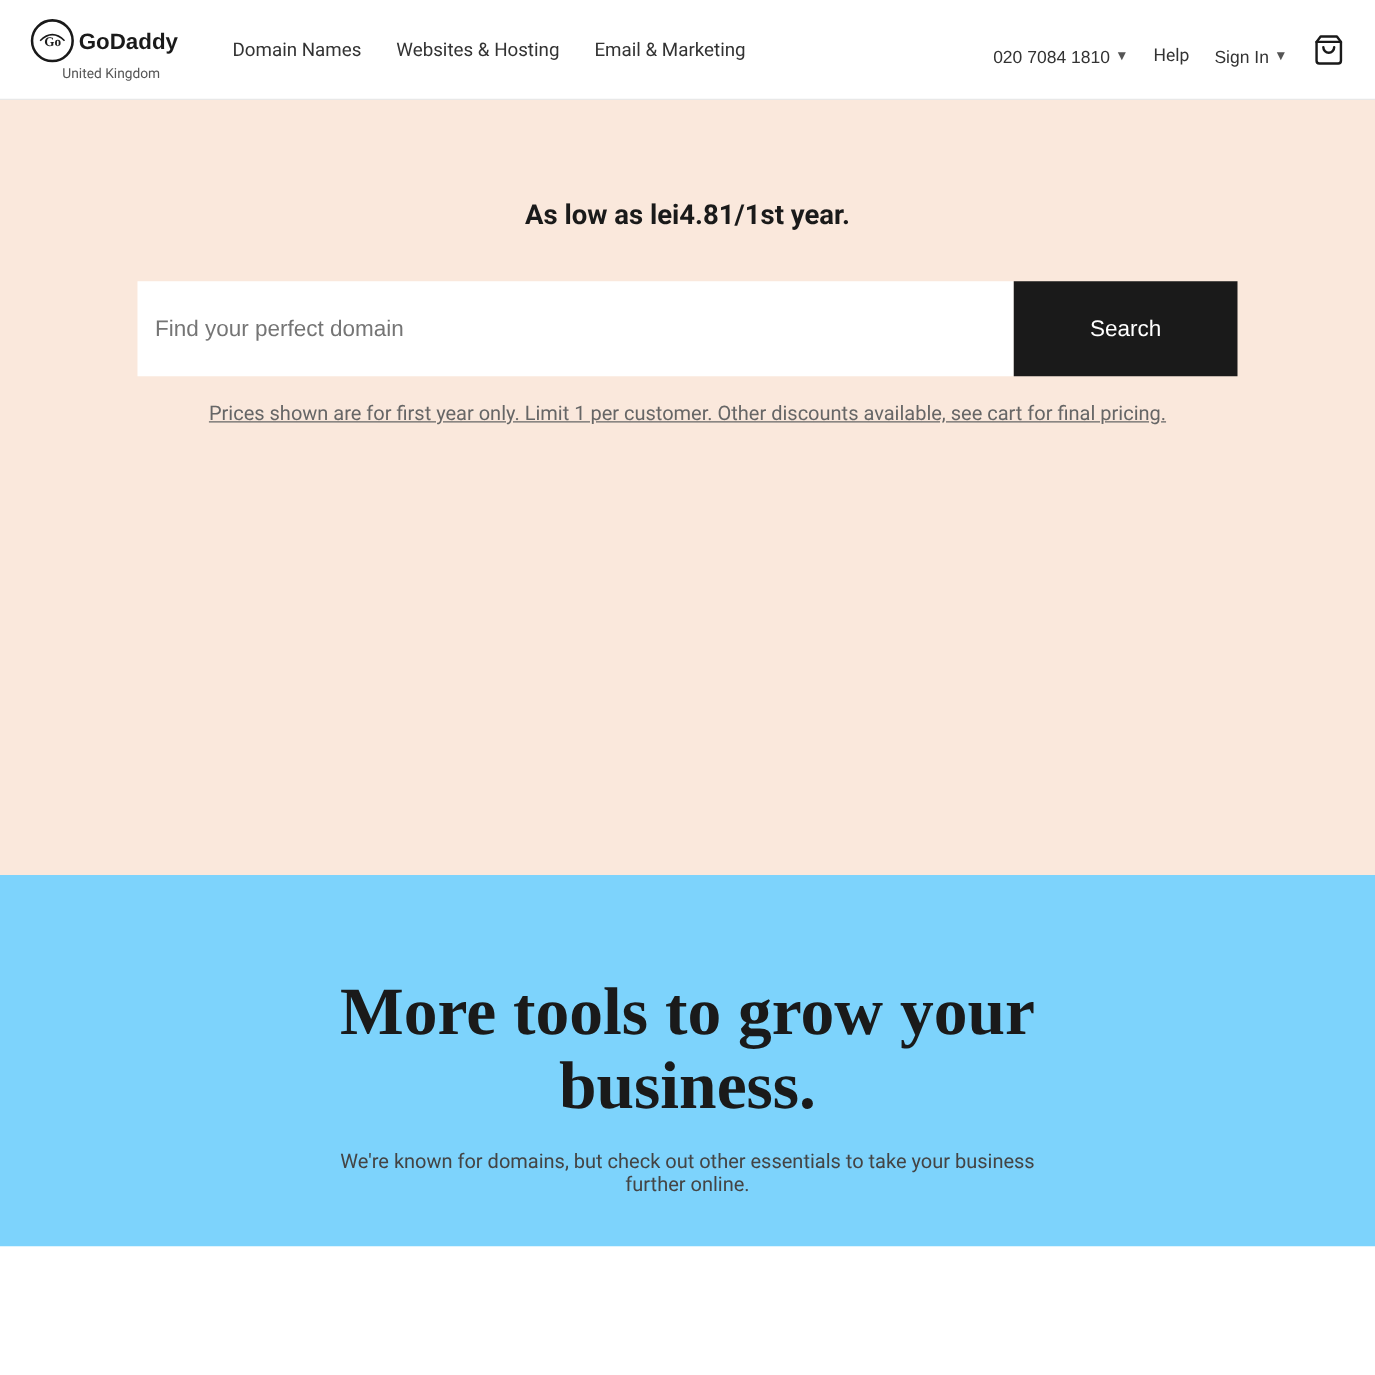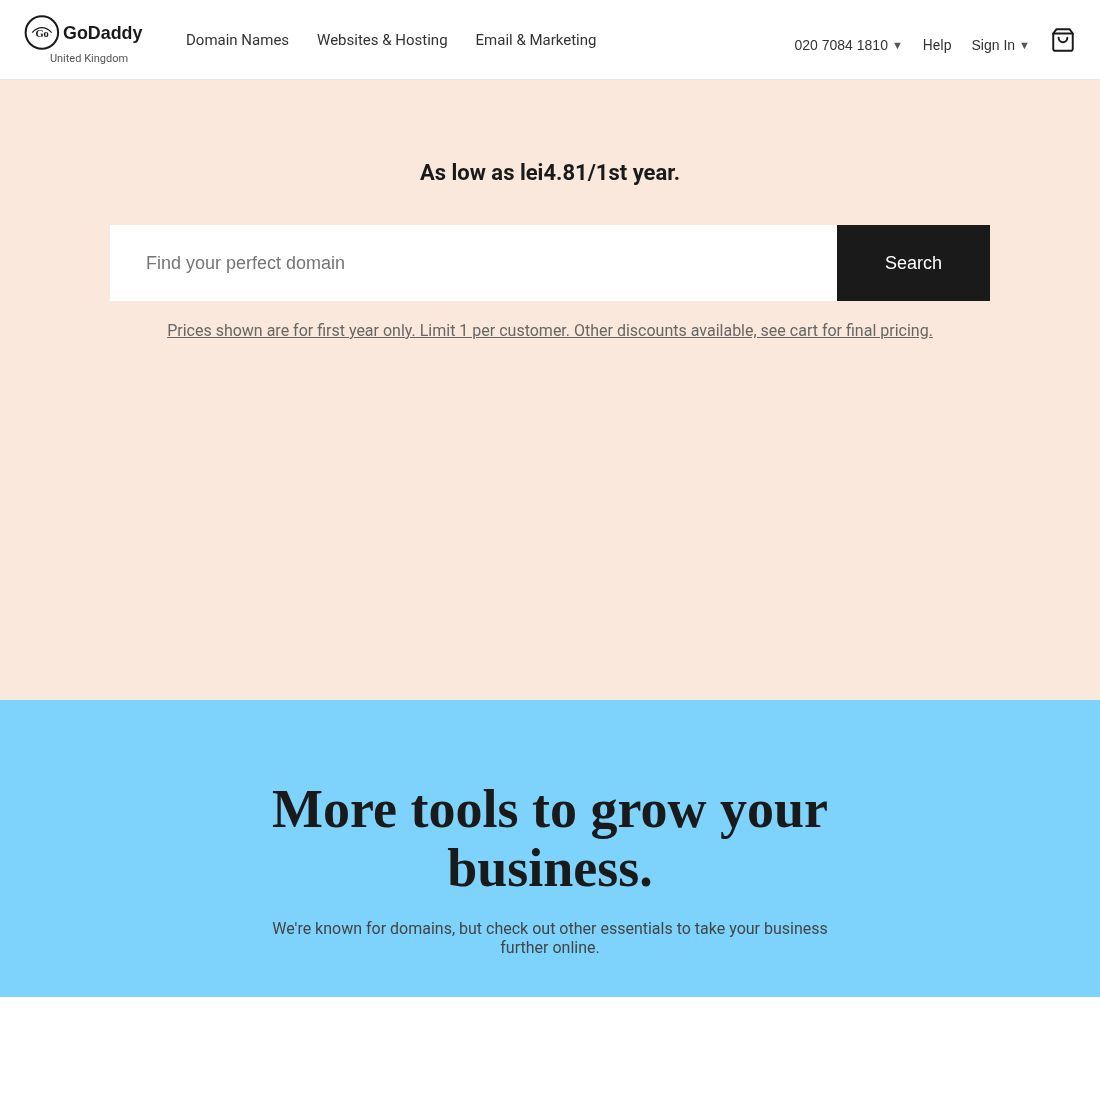--- a/index.html
+++ b/index.html
@@ -154,30 +154,30 @@
       height: 76px;
       margin-bottom: 20px;
     }
 
     .search-input {
       flex: 1;
       border: none;
       outline: none;
       font-size: 18px;
       color: #555;
-      padding: 0 36px;
+      padding: 0 14px;
       background: #fff;
       border-radius: 0;
     }
 
     .search-button {
       background: #1a1a1a;
       color: #fff;
       border: none;
-      padding: 0 48px;
+      padding: 0 61px;
       font-size: 18px;
       font-weight: 500;
       cursor: pointer;
       white-space: nowrap;
     }
 
     .price-disclaimer {
       font-size: 16px;
       color: #666;
       text-align: center;

